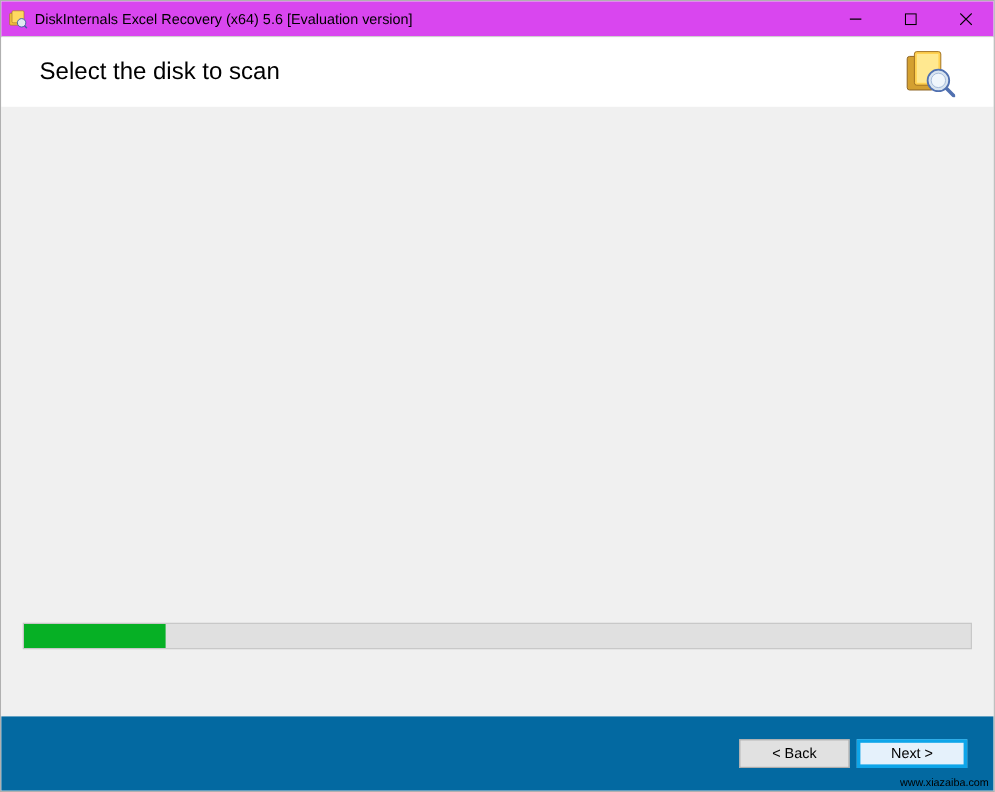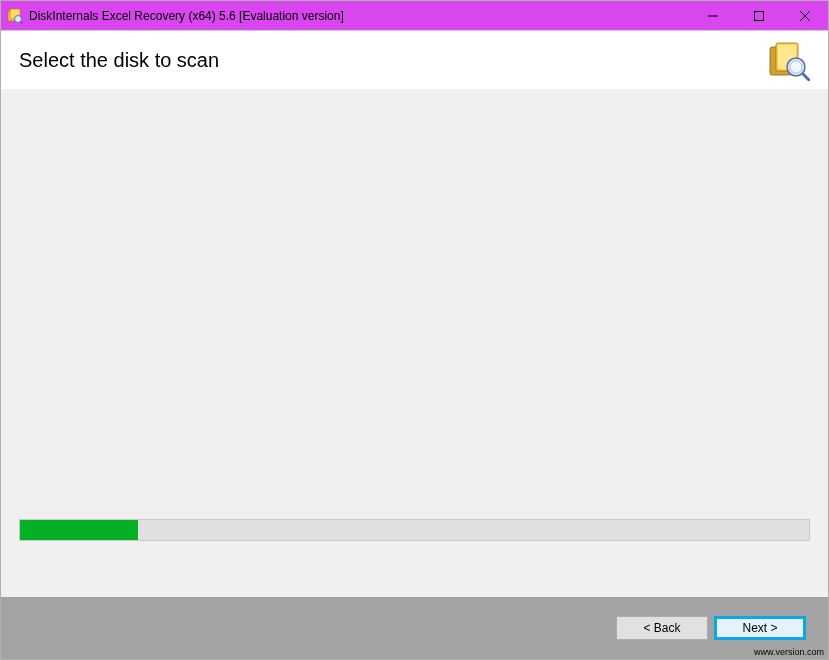--- a/index.html
+++ b/index.html
@@ -50,21 +50,21 @@
     }
     .titlebar-btn svg {
       width: 10px;
       height: 10px;
     }
     .header-area {
       height: 58px;
       background: #fff;
       display: flex;
       align-items: center;
-      padding: 0 18px;
+      padding: 0 32px;
       justify-content: space-between;
     }
     .page-heading {
       font-size: 20px;
       font-weight: normal;
       color: #000;
       font-family: "Segoe UI", Tahoma, sans-serif;
     }
     .header-icon {
       width: 42px;
@@ -85,21 +85,21 @@
       background: #e0e0e0;
       border: 1px solid #c8c8c8;
     }
     .progress-fill {
       height: 100%;
       background: #06b025;
       width: 15%;
     }
     .footer {
       height: 62px;
-      background: #a3a3a3;
+      background: #0369a1;
       display: flex;
       align-items: center;
       justify-content: flex-end;
       padding-right: 22px;
       gap: 6px;
       position: relative;
     }
     .wizard-btn {
       width: 92px;
       height: 24px;
@@ -191,15 +191,15 @@
 <div class="content-area">
   <div class="progress-container">
     <div class="progress-fill" id="progress-fill" style="width: 15%;"></div>
   </div>
 </div>
 
 <div class="footer">
   <button class="wizard-btn">&lt; Back</button>
   <button class="wizard-btn primary">Next &gt;</button>
   <div class="watermark">
-    <div class="watermark-sub">www.version.com</div>
+    <div class="watermark-sub">www.xiazaiba.com</div>
   </div>
 </div>
 
 </body></html>

